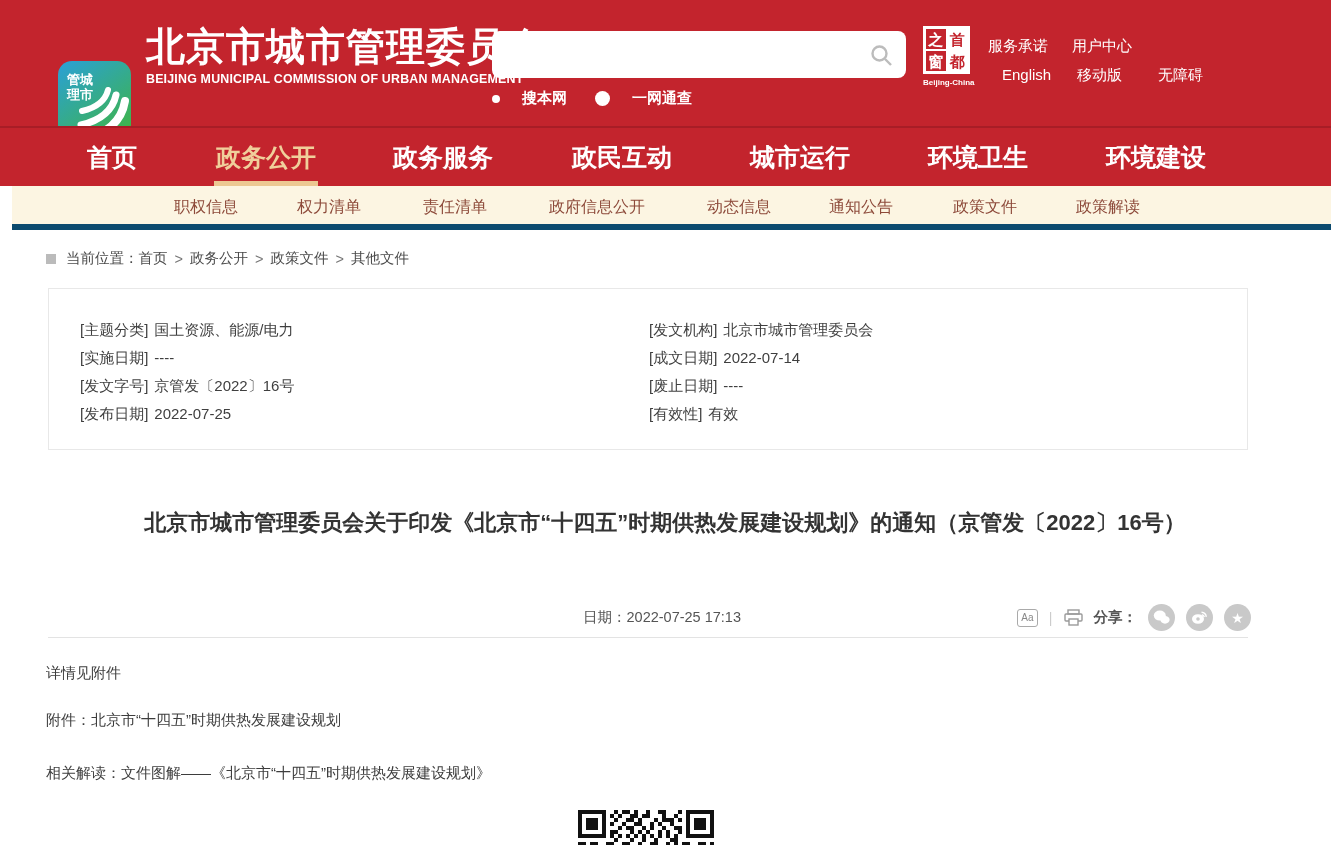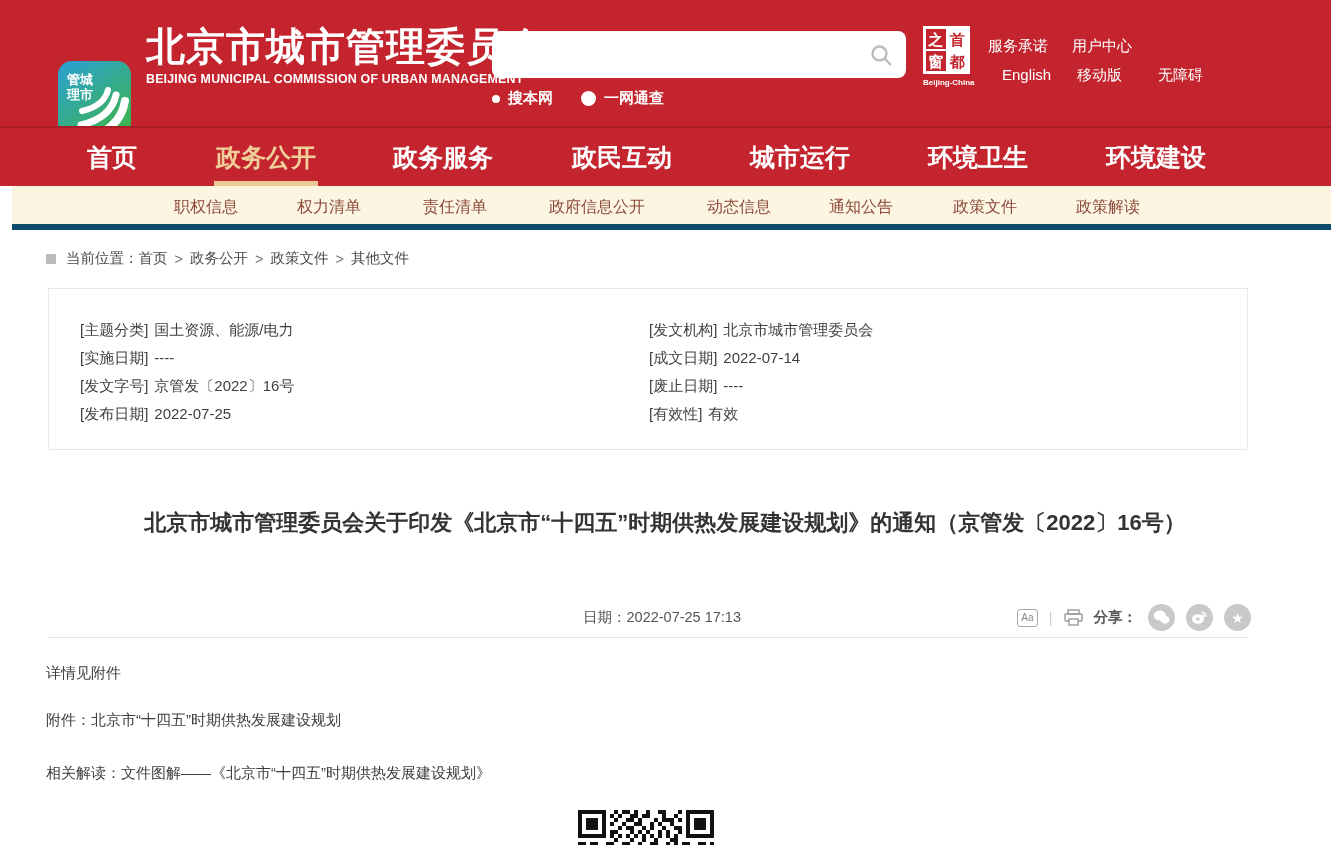--- a/index.html
+++ b/index.html
@@ -10,21 +10,21 @@
   .topbar { position:absolute; top:0; left:0; width:1331px; height:126px; background:#c3242d; }
   .logo { position:absolute; left:58px; top:17px; width:73px; height:86px; cursor:pointer;margin-top:44px; }
   .brand { position:absolute; left:146px; top:25px; color:#fff; }
   .brand-cn { font-size:39px; font-weight:bold; letter-spacing:1px; line-height:44px; }
   .brand-en { font-size:12.4px; font-weight:bold; margin-top:3px; letter-spacing:0.2px; }
 
   .search-wrap { position:absolute; left:492px; top:31px; width:414px; }
   .search-input { width:414px; height:47px; border:none; border-radius:8px; background:#fff; padding:0 46px 0 14px; font-size:16px; outline:none; }
   .magnifier { position:absolute; right:13px; top:13px; cursor:pointer; }
   .scopes { margin-top:11px; display:flex; gap:28px; align-items:center; color:#fff; font-size:15px; font-weight:bold; }
-  .scope { display:flex; align-items:center; gap:8px; cursor:pointer; }
+  .scope { display:flex; align-items:center; gap:22px; cursor:pointer; }
   .radio-ring { width:7px; height:7px; border:4px solid #fff; border-radius:50%; background:transparent; display:inline-block; }
   .radio-solid { width:15px; height:15px; background:#fff; border-radius:50%; display:inline-block; }
 
   .capital { position:absolute; left:923px; top:26px; width:50px; text-align:center; cursor:pointer; }
   .capital-grid { width:47px; height:48px; border:2px solid #fff; display:grid; grid-template-columns:1fr 1fr; grid-template-rows:1fr 1fr; }
   .capital-grid span { display:flex; align-items:center; justify-content:center; font-size:15px; font-weight:bold; line-height:1; }
   .cw-red { background:transparent; color:#fff; border:1px solid #fff; }
   .cw-white { background:#fff; color:#c3242d; border:1px solid #fff; }
   .capital-caption { color:#fff; font-size:8px; font-weight:bold; margin-top:4px; white-space:nowrap;text-align:center; }
 

